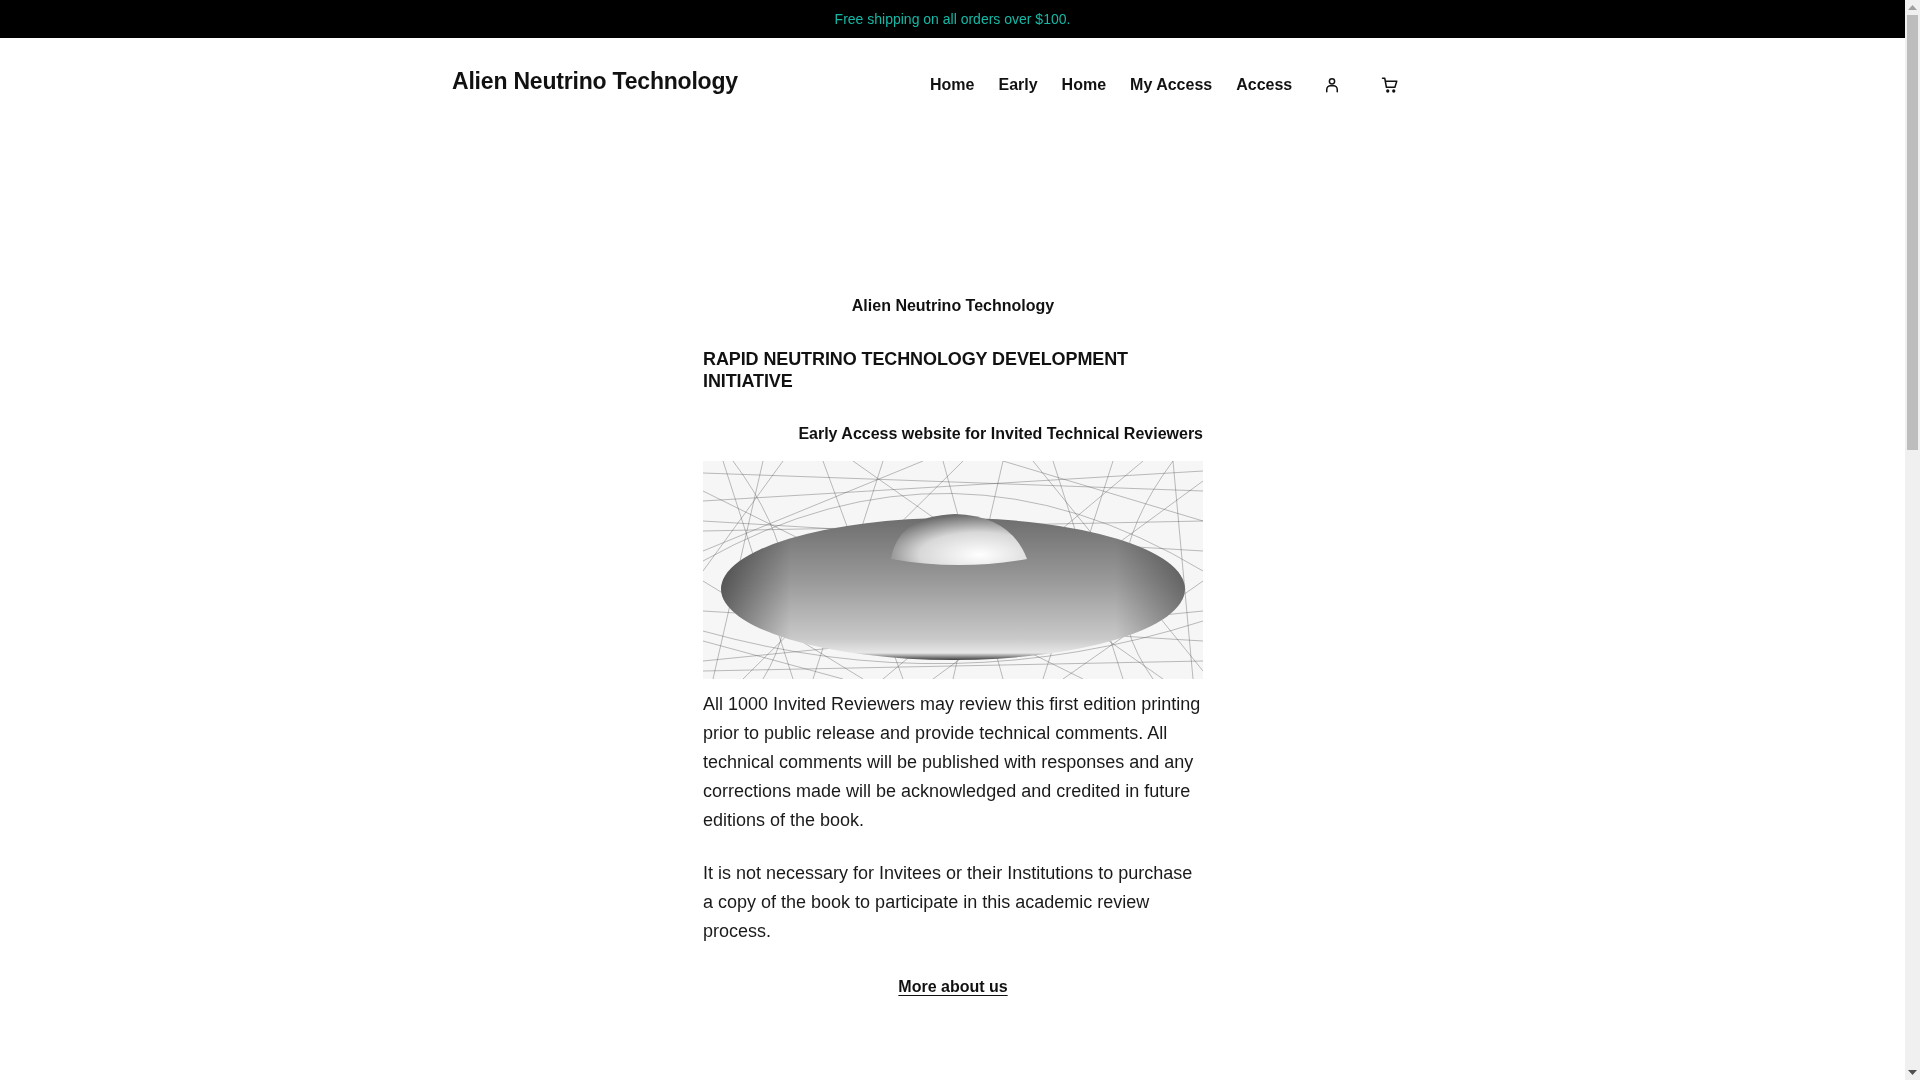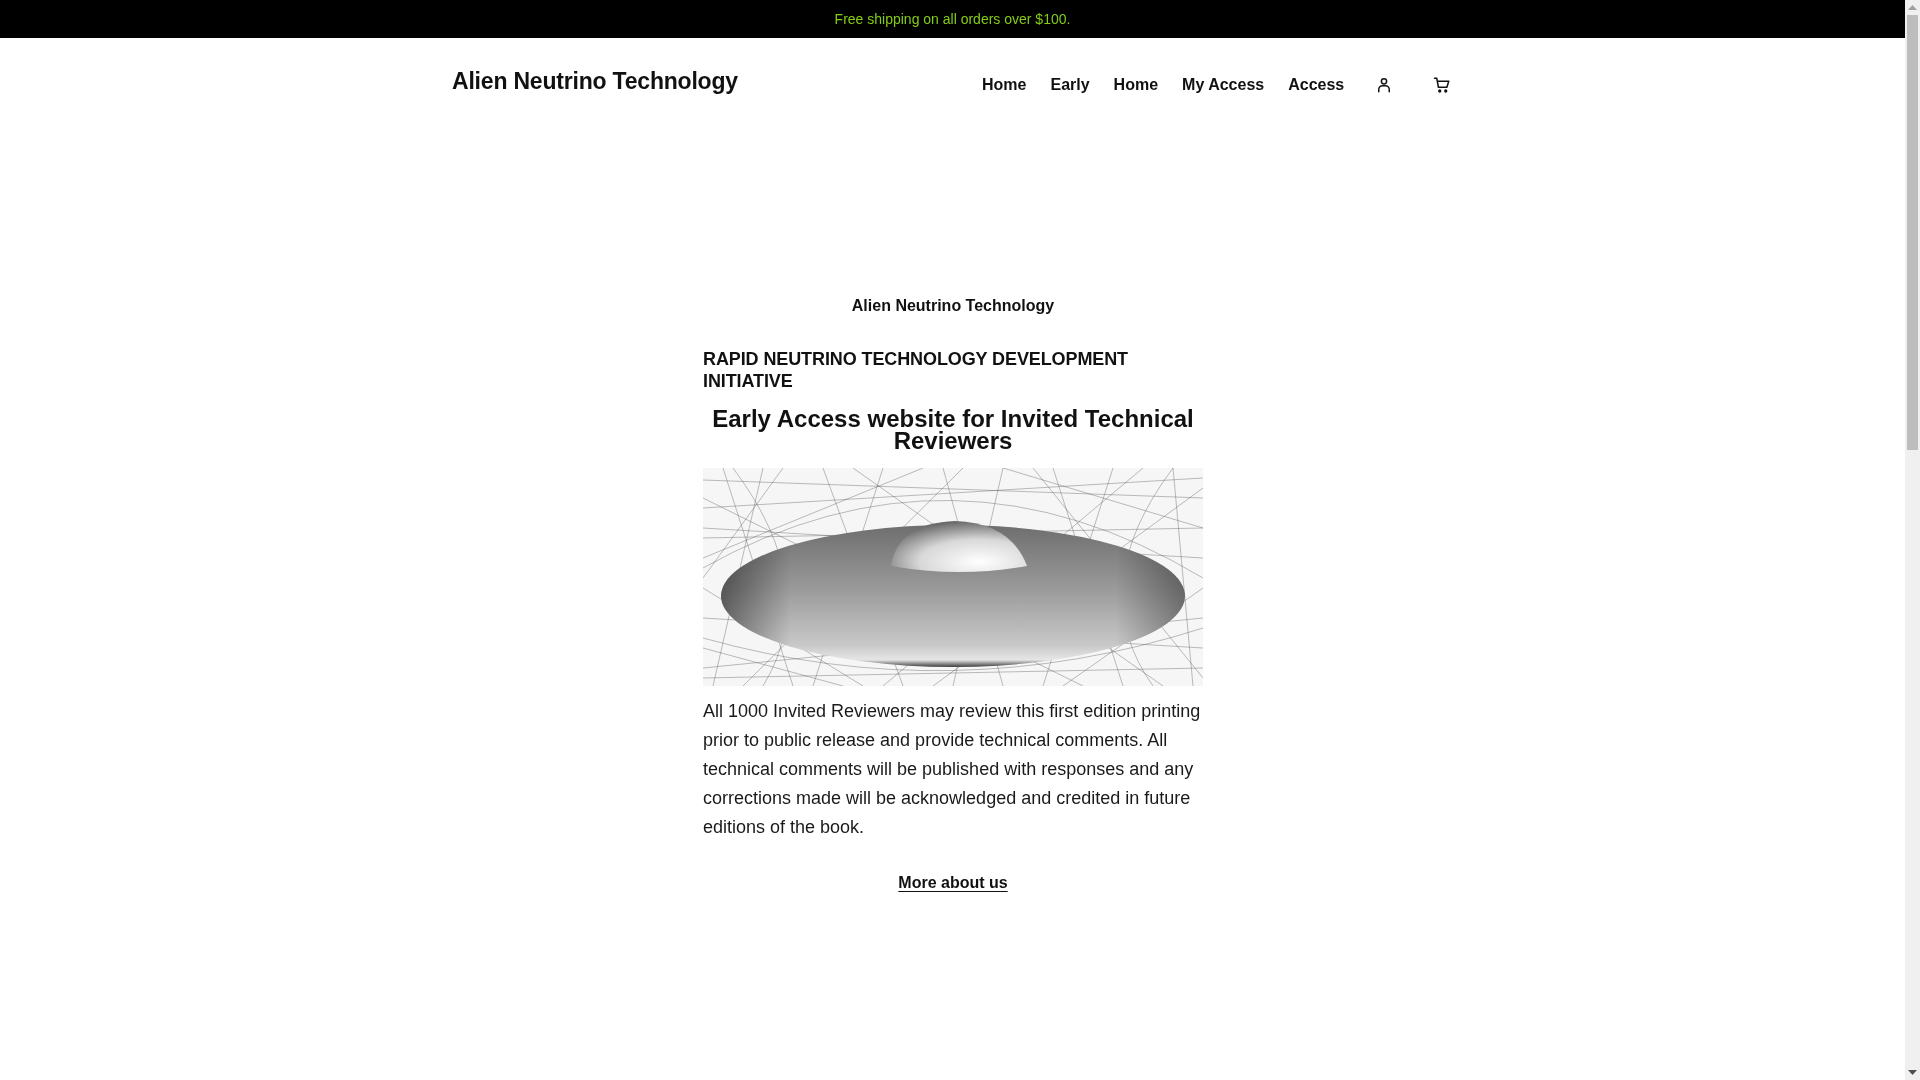--- a/index.html
+++ b/index.html
@@ -3,47 +3,47 @@
 <meta charset="utf-8">
 <style>
   * { box-sizing: border-box; margin: 0; padding: 0; }
   html, body { width: 1920px; height: 1080px; overflow: hidden; background: #ffffff; }
   body { font-family: "Liberation Sans", "DejaVu Sans", sans-serif; color: #111; position: relative; }
 
   .page { position: absolute; left: 0; top: 0; width: 1905px; height: 1080px; background: #fff; }
 
   .announcement {
     position: absolute; left: 0; top: 0; width: 1905px; height: 38px;
-    background: #000; color: #84cc16;
+    background: #000; color: #14b8a6;
     font-size: 14px; line-height: 38px; text-align: center;
   }
 
   .header { position: absolute; left: 0; top: 38px; width: 1905px; height: 90px; }
   .logo {
     position: absolute; left: 452px; top: 30px;
     font-size: 23px; font-weight: bold; color: #111; letter-spacing: -0.2px;
     text-decoration: none;
   }
-  .nav { position: absolute; left: 982px; top: 35px; display: flex; align-items: center; }
+  .nav { position: absolute; left: 930px; top: 35px; display: flex; align-items: center; }
   .nav a {
     font-size: 16px; font-weight: bold; color: #111; text-decoration: none;
     margin-right: 24px; line-height: 20px;
   }
   .nav .icon-btn {
     display: inline-flex; align-items: center; justify-content: center;
     width: 24px; height: 24px; margin-left: 4px; margin-right: 30px; cursor: pointer;
   }
   .nav .icon-btn svg { width: 18px; height: 18px; }
 
   .content {
     position: absolute; left: 703px; top: 296px; width: 500px;
   }
   .kicker { text-align: center; font-size: 16px; font-weight: bold; line-height: 20px; }
   .headline1 { text-align: left; font-size: 18px; font-weight: bold; margin-top: 32px; line-height: 22px; letter-spacing: -0.1px; }
-  .headline2 { text-align: center; font-size: 24px; font-weight: bold; margin-top: 16px; line-height: 22px; }
+  .headline2 { text-align: right; font-size: 16px; font-weight: bold; margin-top: 31px; line-height: 22px; }
 
   .hero {
     margin-top: 16px; width: 500px; height: 218px; position: relative;
     background: #f4f4f4; overflow: hidden;
   }
   .hero svg { display: block; width: 500px; height: 218px; }
 
   .para {
     font-size: 18px; line-height: 29px; color: #1a1a1a; margin-top: 11px;
   }
@@ -162,20 +162,21 @@
           <path d="M30 0 Q 120 120 60 218"></path>
           <path d="M470 0 Q 380 120 450 218"></path>
         </g>
         <ellipse cx="250" cy="128" rx="232" ry="71" fill="url(#disc)"></ellipse>
         <ellipse cx="250" cy="128" rx="232" ry="71" fill="url(#discSide)"></ellipse>
         <path d="M188 98 Q 195 55 252 53 Q 308 55 324 98 Q 256 110 188 98 Z" fill="url(#dome)"></path>
       </svg>
     </div>
 
     <p class="para">All 1000 Invited Reviewers may review this first edition printing prior to public release and provide technical comments. All technical comments will be published with responses and any corrections made will be acknowledged and credited in future editions of the book.</p>
+    <p class="para">It is not necessary for Invitees or their Institutions to purchase a copy of the book to participate in this academic review process.</p>
 
     <a class="more-link" href="#">More about us</a>
   </main>
 </div>
 
 <div class="scrollbar">
   <div class="scroll-up">
     <svg width="9" height="5" viewBox="0 0 9 5">
         <path d="M0 5 L4.5 0 L9 5 Z" fill="#a0a0a0"></path>
       </svg>

